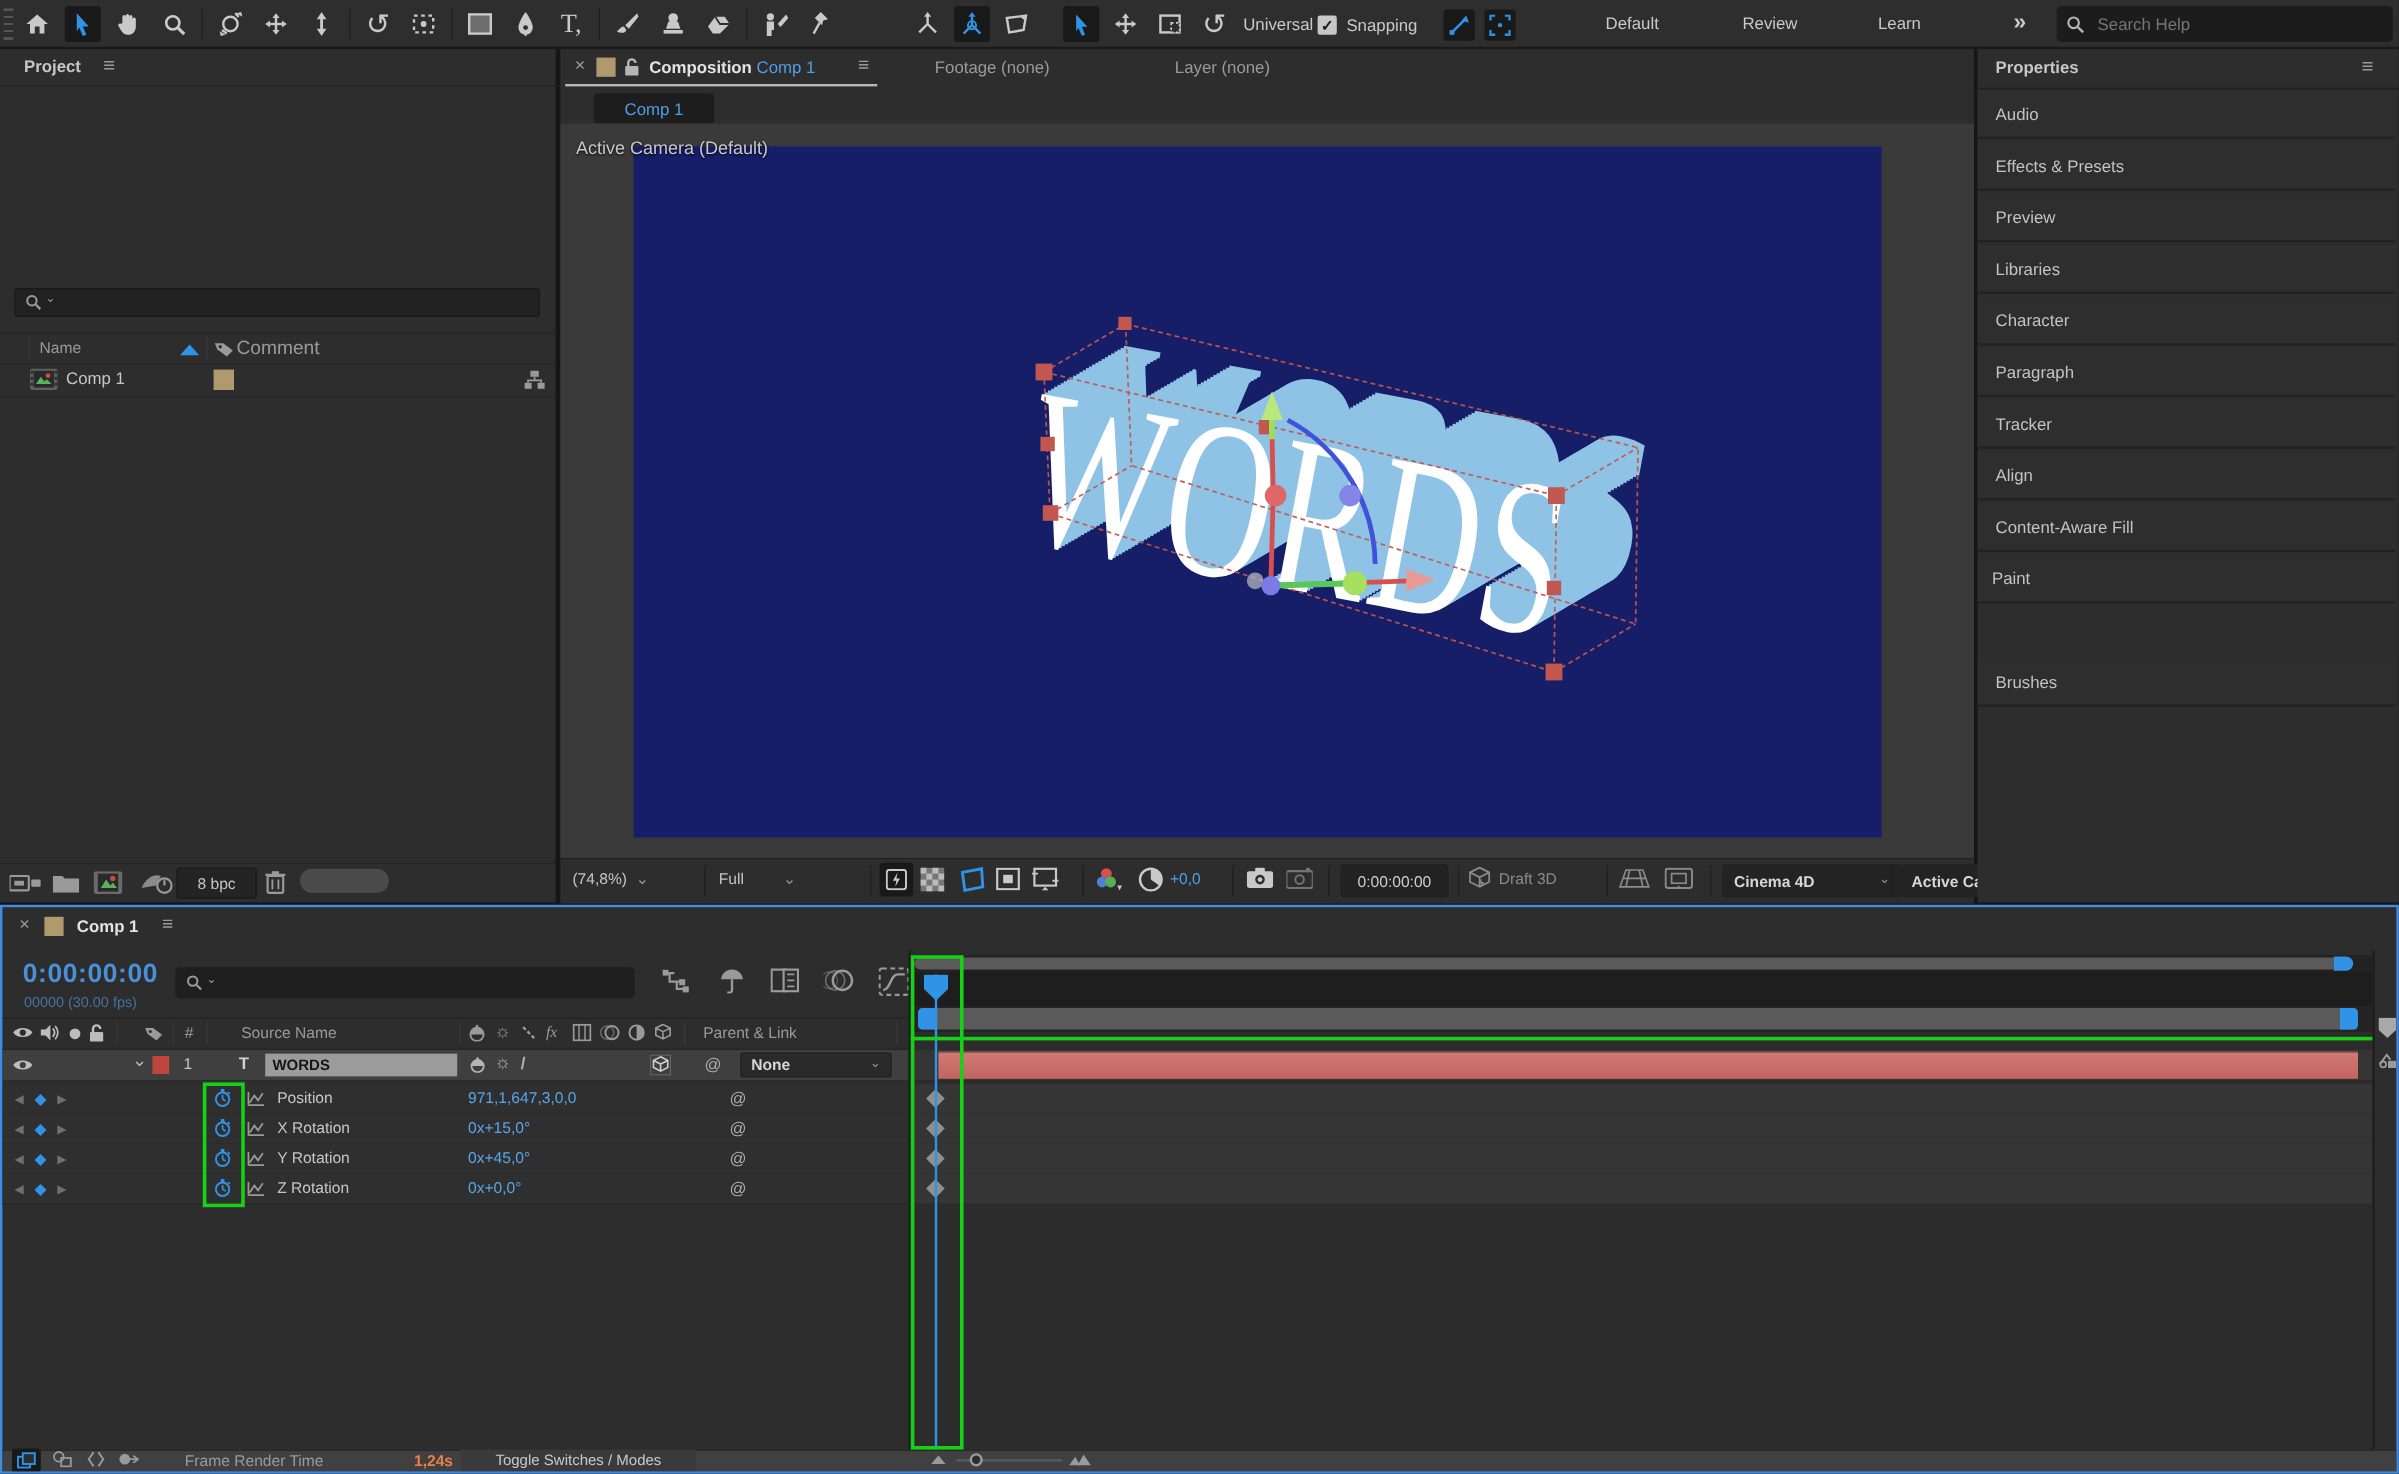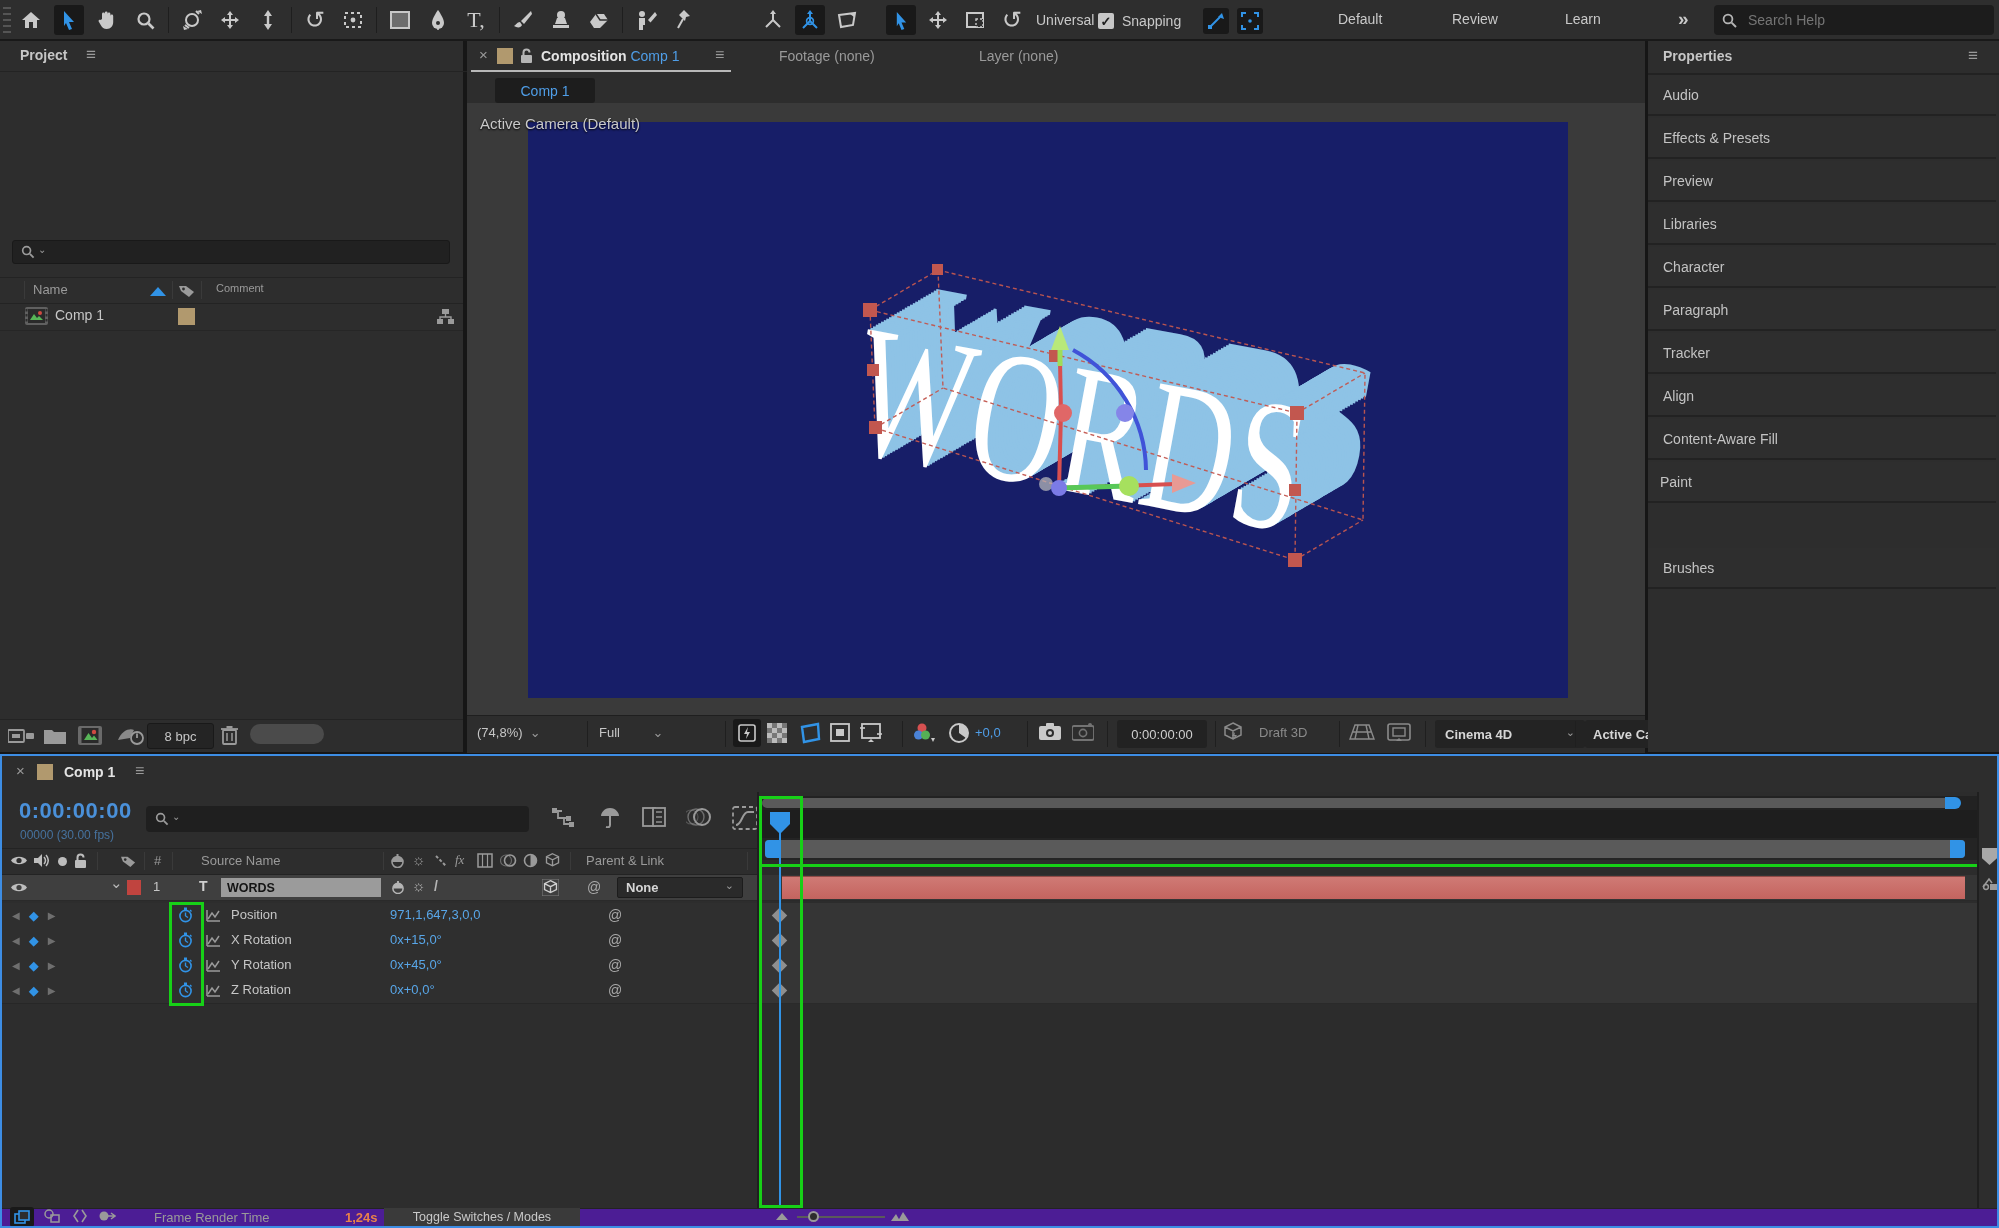--- a/index.html
+++ b/index.html
@@ -231,21 +231,21 @@
     <span class="p dim" style="left:33px;top:4px;font-size:13px;">Name</span>
     <span class="p" style="left:150px;top:9px;width:0;height:0;border-left:8px solid transparent;border-right:8px solid transparent;border-bottom:9px solid #3193e6;"></span>
     <span class="p" style="left:172px;top:3px;width:1px;height:18px;background:#3a3a3a;"></span>
     <span class="p icon" style="left:178px;top:4px;">
         <svg width="18" height="16" viewBox="0 0 18 16">
           <path d="M1 4 L8 4 L16 10 L11 15 L3 9 Z" fill="#9a9a9a"></path>
           <circle cx="5.5" cy="7" r="1.4" fill="#2d2d2d"></circle>
         </svg>
       </span>
     <span class="p" style="left:201px;top:3px;width:1px;height:18px;background:#3a3a3a;"></span>
-    <span class="p dim" style="left:216px;top:4px;font-size:11px;">Comment</span>
+    <span class="p dim" style="left:197px;top:4px;font-size:16px;">Comment</span>
   </div>
 
   <div class="p" style="left:0;top:262px;width:463px;height:27px;border-bottom:1px solid #262626;">
     <span class="p icon" style="left:25px;top:4px;">
         <svg width="23" height="18" viewBox="0 0 23 18">
           <rect x="0" y="0" width="23" height="18" rx="2" fill="#606060"></rect>
           <rect x="3" y="2" width="17" height="14" fill="#2a2a2a"></rect>
           <path d="M5 13 l4 -6 3 4 2 -2 4 4 Z" fill="#57b557"></path>
           <circle cx="15" cy="6" r="2" fill="#cf4a42"></circle>
           <rect x="0.5" y="2" width="2" height="2.5" fill="#2d2d2d"></rect>
@@ -451,21 +451,21 @@
           <rect x="0" y="3" width="22" height="14" rx="2" fill="none" stroke="#c9c9c9" stroke-width="1.8"></rect>
           <circle cx="11" cy="10" r="3.6" fill="none" stroke="#c9c9c9" stroke-width="1.6"></circle>
           <circle cx="18" cy="2" r="2" fill="#c9c9c9"></circle>
         </svg>
       </span>
     <span class="p" style="left:640px;top:5px;width:1px;height:26px;background:#1f1f1f;"></span>
     <span class="p chip" style="left:650px;top:4px;width:90px;height:28px;background:#222;display:flex;align-items:center;justify-content:center;">
       <span style="color:#cfcfcf;font-size:13px;">0:00:00:00</span>
     </span>
     <span class="p" style="left:748px;top:5px;width:1px;height:26px;background:#1f1f1f;"></span>
-    <span class="p" style="left:756px;top:6px;display:flex;align-items:center;gap:16px;color:#8a8a8a;font-size:13px;">
+    <span class="p" style="left:756px;top:6px;display:flex;align-items:center;gap:6px;color:#8a8a8a;font-size:13px;">
       <svg width="20" height="20" viewBox="0 0 20 20">
           <path d="M10 1 L18 5 V13 L10 17 L2 13 V5 Z M2 5 L10 9 L18 5 M10 9 V17" fill="none" stroke="#8a8a8a" stroke-width="1.5"></path>
           <path d="M12 10 L9 14 h2.5 L10.5 18 14 13 h-2.5 Z" fill="#8a8a8a"></path>
         </svg>
       <span>Draft 3D</span>
     </span>
     <span class="p" style="left:872px;top:5px;width:1px;height:26px;background:#1f1f1f;"></span>
     <span class="p icon" style="left:882px;top:8px;opacity:0.6;">
         <svg width="26" height="16" viewBox="0 0 26 16">
           <path d="M6 1 H20 L25 15 H1 Z M9 1 L6 15 M17 1 L20 15 M3.5 8 h19" fill="none" stroke="#c9c9c9" stroke-width="1.4"></path>
@@ -840,21 +840,21 @@
         <path d="M2 11 L8 3 l3 4" fill="none" stroke="#9a9a9a" stroke-width="1.6"></path>
         <circle cx="5" cy="11" r="2.4" fill="none" stroke="#9a9a9a" stroke-width="1.5"></circle>
         <rect x="9" y="8" width="7" height="6" fill="#9a9a9a"></rect>
       </svg>
     </span>
 
   <div class="greenbox" style="left:167px;top:146px;width:35px;height:104px;"></div>
   <div class="greenbox" style="left:757px;top:40px;width:44px;height:412px;"></div>
   <div class="p" style="left:757px;top:108px;width:1218px;height:3px;background:#17d017;z-index:41;"></div>
 
-  <div class="p" style="left:0;top:452px;width:1995px;height:18px;border-top:1px solid #232323;background:#4c1d95;">
+  <div class="p" style="left:0;top:452px;width:1995px;height:18px;border-top:1px solid #232323;background:#404040;">
     <span class="p icon tool active" style="left:8px;top:-2px;width:24px;height:20px;">
         <svg width="16" height="14" viewBox="0 0 16 14">
           <rect x="1" y="4" width="10" height="9" fill="none" stroke="#3193e6" stroke-width="1.6"></rect>
           <rect x="5" y="1" width="10" height="9" fill="#2d2d2d" stroke="#3193e6" stroke-width="1.6"></rect>
         </svg>
       </span>
     <span class="p icon" style="left:42px;top:0px;">
         <svg width="16" height="14" viewBox="0 0 16 14">
           <circle cx="5" cy="5" r="4" fill="none" stroke="#9a9a9a" stroke-width="1.5"></circle>
           <rect x="7" y="6" width="8" height="7" fill="none" stroke="#9a9a9a" stroke-width="1.5"></rect>

